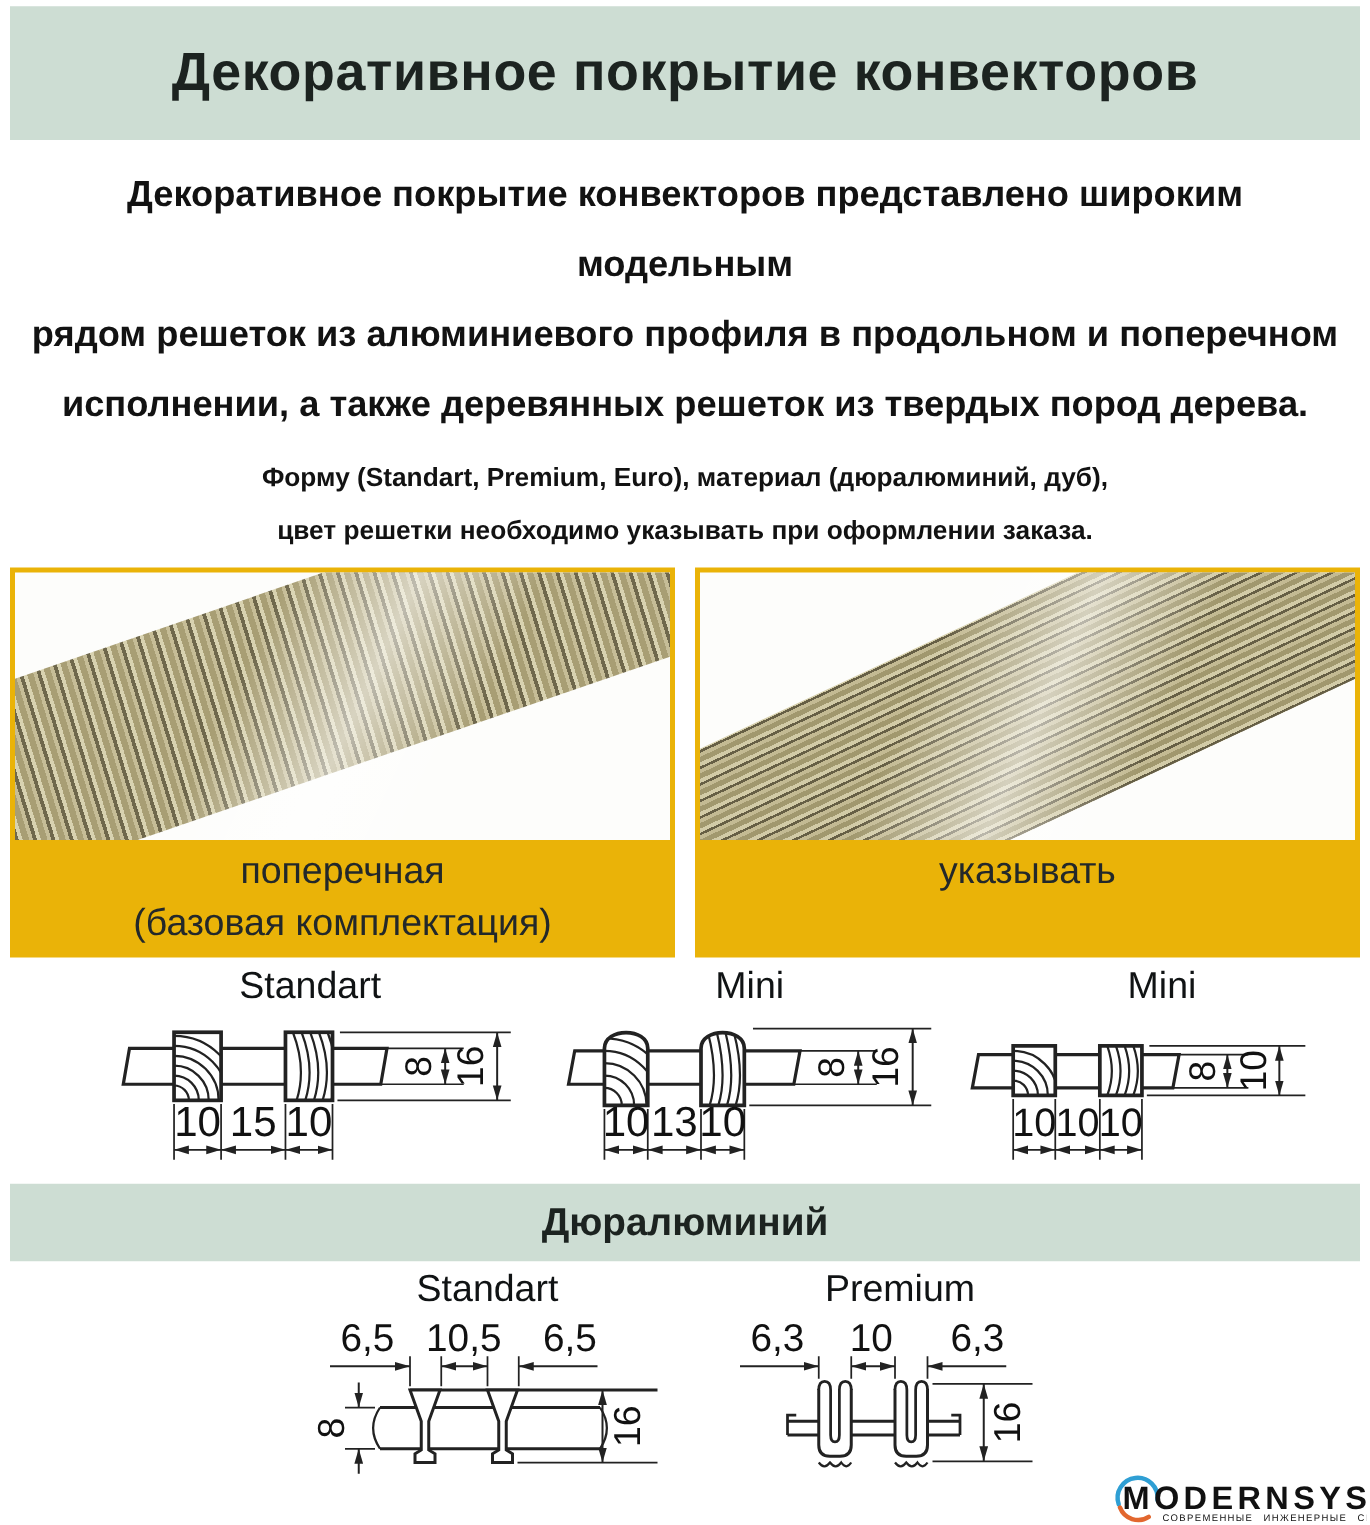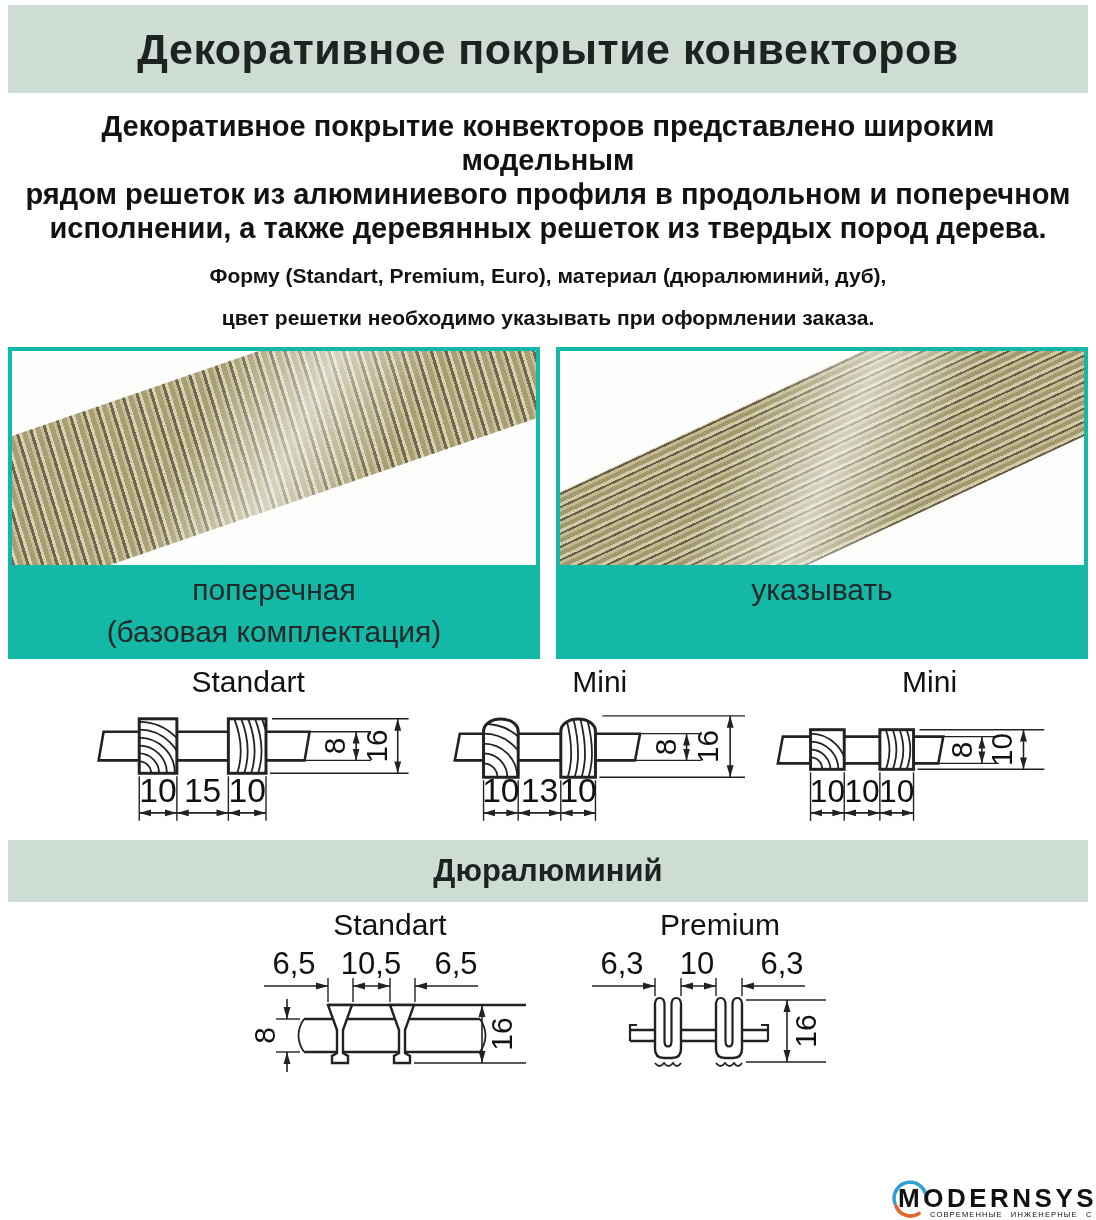--- a/index.html
+++ b/index.html
@@ -1,26 +1,26 @@
 <!DOCTYPE html>
 <html><head>
 <meta charset="utf-8">
 <style>
   html,body{margin:0;padding:0;background:#fff;}
   body{width:1096px;height:1220px;overflow:hidden;font-family:"Liberation Sans","DejaVu Sans",sans-serif;color:#15181a;}
   .page{padding-top:5px;}
   .band{margin:0 8px;background:#cdddd3;text-align:center;}
-  .band-title{height:88px;display:flex;align-items:center;justify-content:center;text-align:center;}
+  .band-title{height:107px;display:flex;align-items:center;justify-content:center;text-align:center;}
   .band-title h1{margin:0;font-size:43px;font-weight:700;color:#1c2320;letter-spacing:.5px;}
   .band-sub{height:62px;display:flex;align-items:center;justify-content:center;margin-top:10px;}
   .band-sub h2{margin:0;font-size:31px;font-weight:700;color:#1c2320;}
-  .intro{margin:16px 14px 0;text-align:center;font-size:29px;line-height:34px;font-weight:600;color:#121212;}
+  .intro{margin:16px 14px 0;text-align:center;font-size:29px;line-height:56px;font-weight:600;color:#121212;}
   .note{margin:10px 14px 0;text-align:center;font-size:21px;line-height:42px;font-weight:600;color:#121212;}
   .photos{margin:8px 8px 0;display:flex;gap:16px;height:312px;}
-  .tile{flex:1;background:#14b8a6;padding:4px 4px 0;box-sizing:border-box;}
+  .tile{flex:1;background:#eab308;padding:4px 4px 0;box-sizing:border-box;}
   .photo{height:214px;background:#fdfdfb;position:relative;overflow:hidden;}
   .stripes{position:absolute;}
   .stripes.transverse{width:190%;height:72%;left:-30%;top:-13%;transform:rotate(-19deg);
     background:repeating-linear-gradient(92deg,#6f684c 0 3px,#d8d2b0 3px 6px,#a89e74 6px 11px,#c6bd97 11px 14px);}
   .stripes.longitudinal{width:190%;height:80%;left:-32%;top:-2%;transform:rotate(-25deg);
     background:repeating-linear-gradient(0deg,#665f45 0 2px,#d2cba7 2px 5px,#a1986e 5px 9px,#c3ba93 9px 12px);}
   .photo .sheen{position:absolute;inset:0;background:linear-gradient(115deg,rgba(255,255,255,0) 35%,rgba(255,255,255,.55) 52%,rgba(255,255,255,0) 68%);}
   .caption{height:94px;padding-top:4px;text-align:center;font-size:30px;line-height:42px;font-weight:400;color:#23282a;}
   .labels-oak{margin:6px 0 0 60px;display:flex;}
   .labels-oak div{font-size:30px;text-align:center;color:#101314;}

